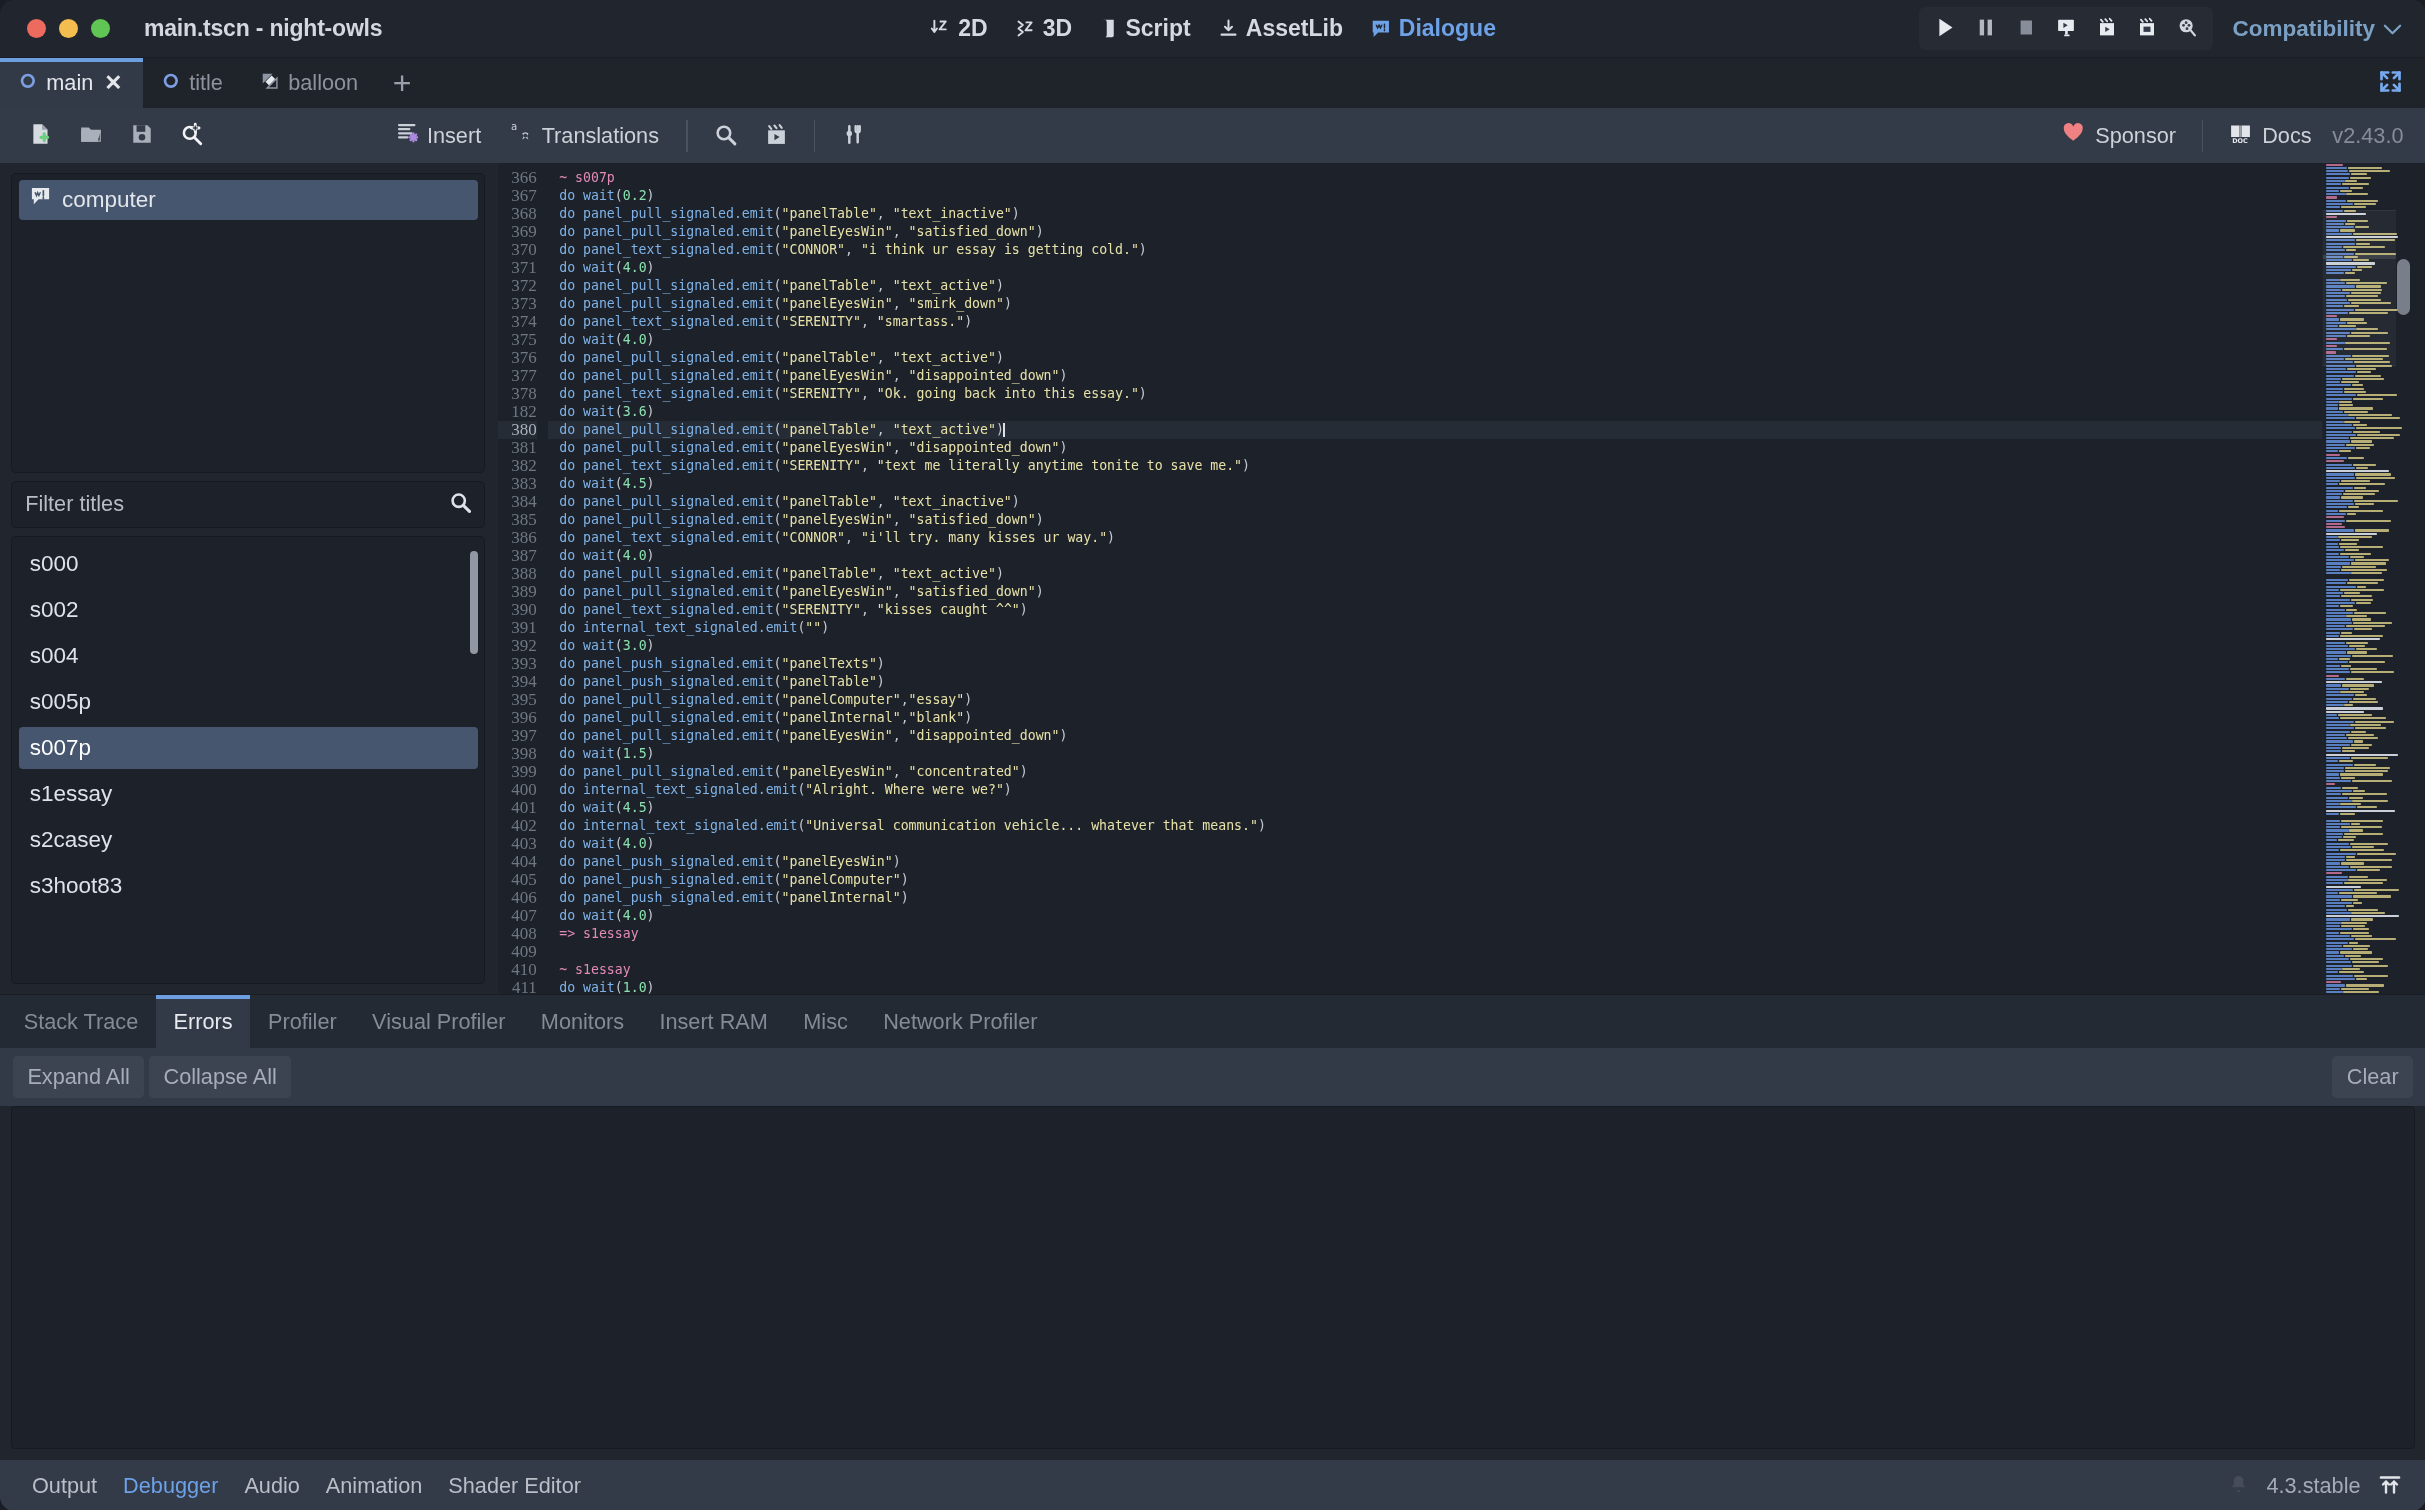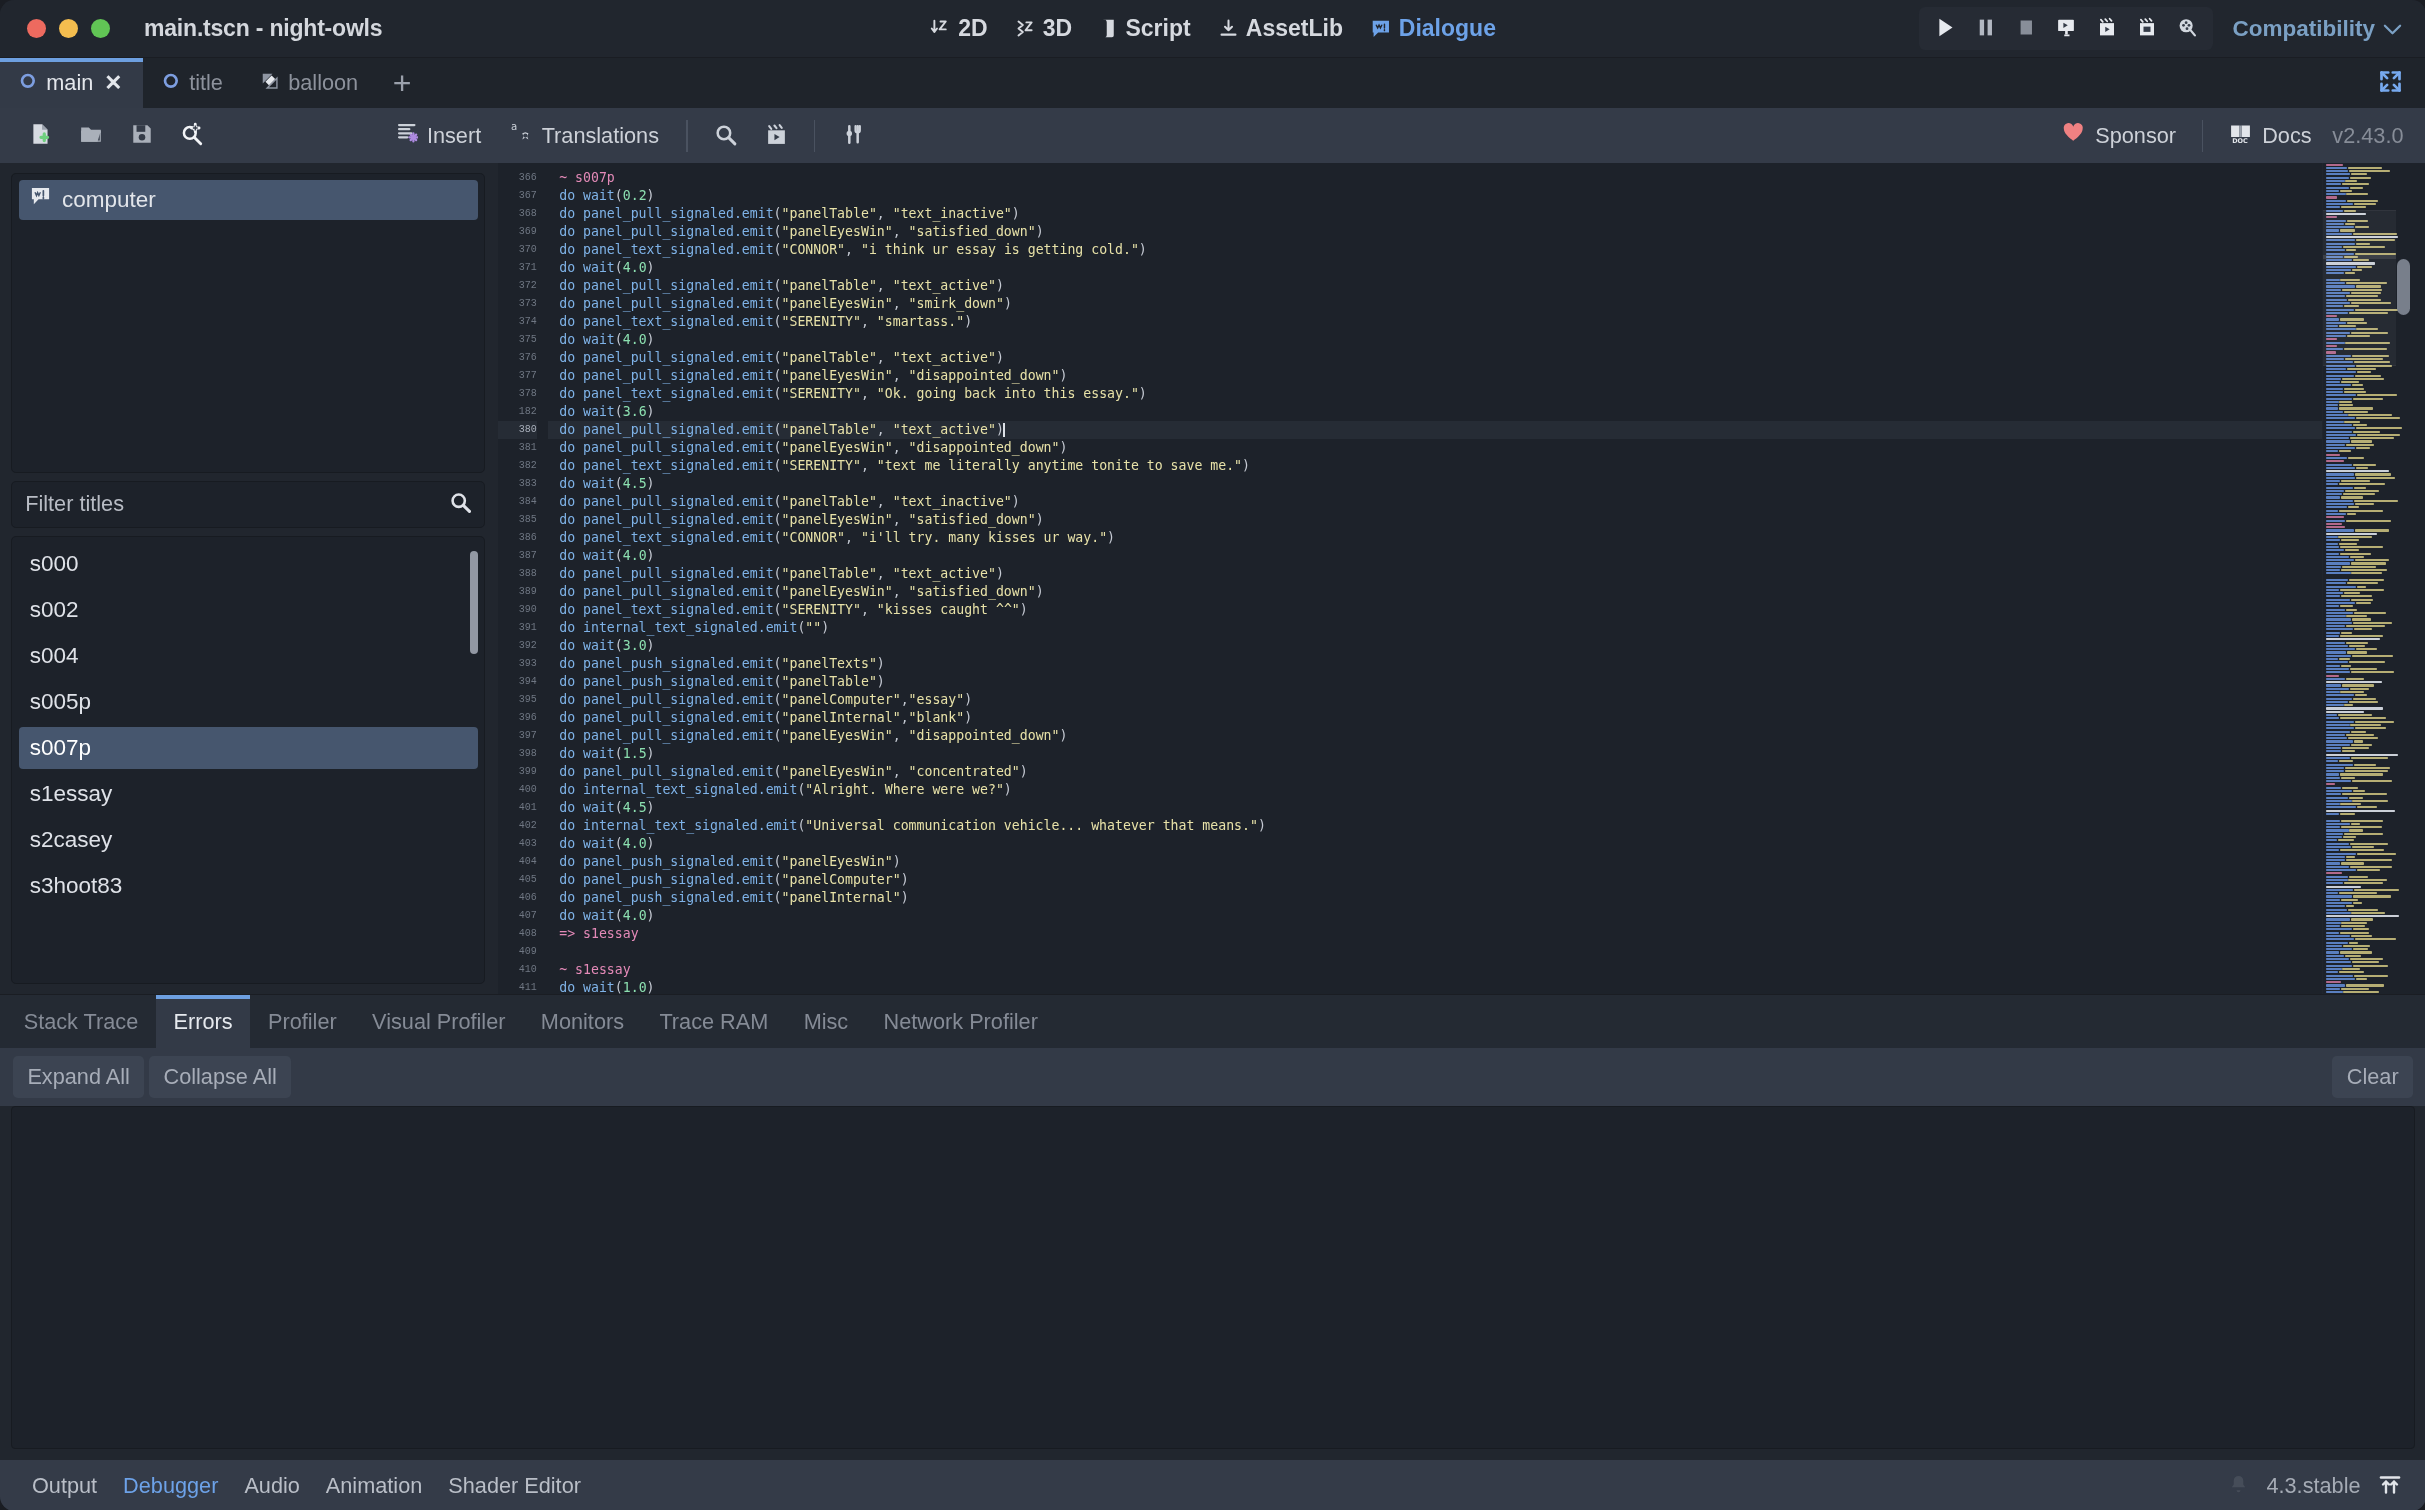--- a/index.html
+++ b/index.html
@@ -203,22 +203,22 @@
   }
   .gutter {
     flex: 0 0 50px;
     background: #1d222a;
     padding-top: 6.4px;
     text-align: right;
     padding-right: 11.2px;
   }
   .gutter div {
     height: 18px; line-height: 18px;
-    font-family: Liberation Mono, monospace;
-    font-size: 10px; color: #6f7783;
+    font-family: Liberation Serif, serif;
+    font-size: 17px; color: #6f7783;
   }
   .gutter div.cur { color: #a9b0bb; background: #262c35; }
   .code {
     flex: 1; min-width: 0; padding-top: 6.4px; overflow: hidden;
     position: relative;
   }
   .code .ln {
     height: 18px; line-height: 18px;
     font-family: "DejaVu Sans Mono", monospace;
     font-size: 13.2px; white-space: pre;
@@ -1729,21 +1729,21 @@
       <div class="dbg-tab">
           <span>Profiler</span>
         </div>
       <div class="dbg-tab">
           <span>Visual Profiler</span>
         </div>
       <div class="dbg-tab">
           <span>Monitors</span>
         </div>
       <div class="dbg-tab">
-          <span>Trace RAM</span>
+          <span>Insert RAM</span>
         </div>
       <div class="dbg-tab">
           <span>Misc</span>
         </div>
       <div class="dbg-tab">
           <span>Network Profiler</span>
         </div>
     </div>
     <div class="dbg-toolbar">
       <div class="dbg-btn">Expand All</div>

